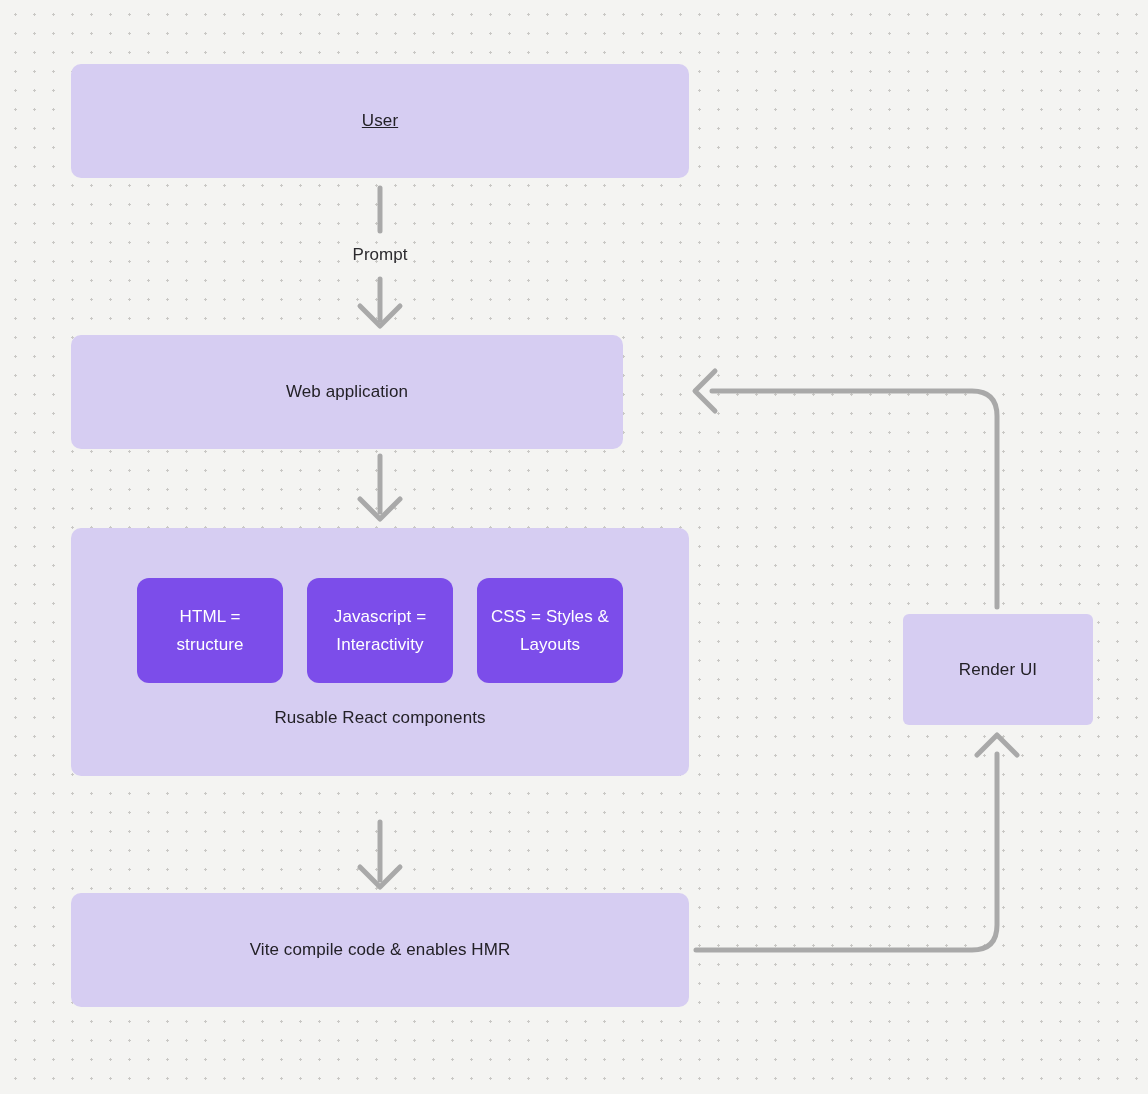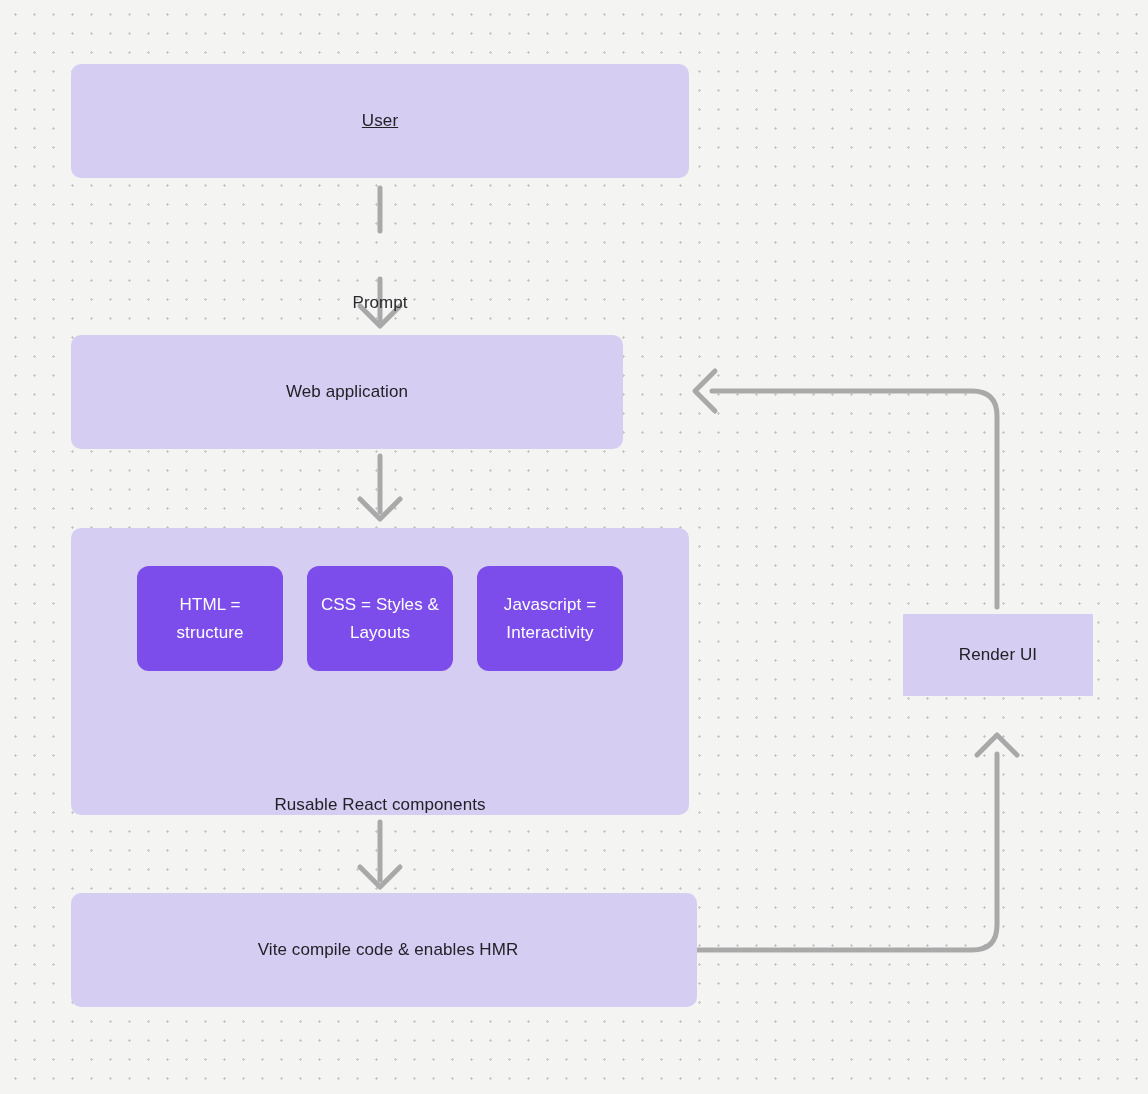--- a/index.html
+++ b/index.html
@@ -21,25 +21,25 @@
     display: flex;
     align-items: center;
     justify-content: center;
     color: #232127;
     font-size: 17px;
     font-weight: 500;
     letter-spacing: 0.1px;
   }
   #node-user      { left: 71px;  top: 64px;  width: 618px; height: 114px; text-decoration: underline; }
   #node-webapp    { left: 71px;  top: 335px; width: 552px; height: 114px; }
-  #node-components{ left: 71px;  top: 528px; width: 618px; height: 287px;
-                    flex-direction: column; justify-content: space-between;
-                    padding-top: 38px; box-sizing: border-box; }
-  #node-vite      { left: 71px;  top: 893px; width: 618px; height: 114px; padding-left: 8px; }
-  #node-render    { left: 903px; top: 614px; width: 190px; height: 82px; border-radius: 1px; }
+  #node-components{ left: 71px;  top: 528px; width: 618px; height: 248px;
+                    flex-direction: column; justify-content: flex-start;
+                    padding-top: 50px; box-sizing: border-box; }
+  #node-vite      { left: 71px;  top: 893px; width: 618px; height: 114px; }
+  #node-render    { left: 903px; top: 614px; width: 190px; height: 111px; border-radius: 6px; }
 
   .chip-row { display: flex; gap: 24px; }
   .chip {
     width: 146px; height: 105px;
     background: #7c4dea;
     border-radius: 12px;
     color: #ffffff;
     display: flex; align-items: center; justify-content: center;
     text-align: center;
     font-size: 17px; font-weight: 500; line-height: 28px;
@@ -49,21 +49,20 @@
     margin-top: 25px;
     font-size: 17px; font-weight: 500;
     color: #232127;
   }
   .edge-label {
     position: absolute;
     left: 310px; top: 245px; width: 140px;
     text-align: center;
     font-size: 17px; font-weight: 500;
     color: #2b2a2e;
-    margin-top: 48px;
   }
   svg.edges {
     position: absolute;
     left: 0; top: 0;
     pointer-events: none;
   }
   svg.edges path {
     fill: none;
     stroke: #a9a9a9;
     stroke-width: 5;
@@ -104,24 +103,24 @@
   <div class="node" id="node-webapp">
     <span>Web application</span>
   </div>
 
   <div class="node" id="node-components">
     <div class="chip-row">
       <div class="chip">
         <span>HTML = structure</span>
       </div>
       <div class="chip">
-        <span>CSS = Styles &amp; Layouts</span>
+        <span>Javascript = Interactivity</span>
       </div>
       <div class="chip">
-        <span>Javascript = Interactivity</span>
+        <span>CSS = Styles &amp; Layouts</span>
       </div>
     </div>
     <div class="components-caption">Rusable React components</div>
   </div>
 
   <div class="node" id="node-vite">
     <span>Vite compile code &amp; enables HMR</span>
   </div>
 
   <div class="node" id="node-render">

